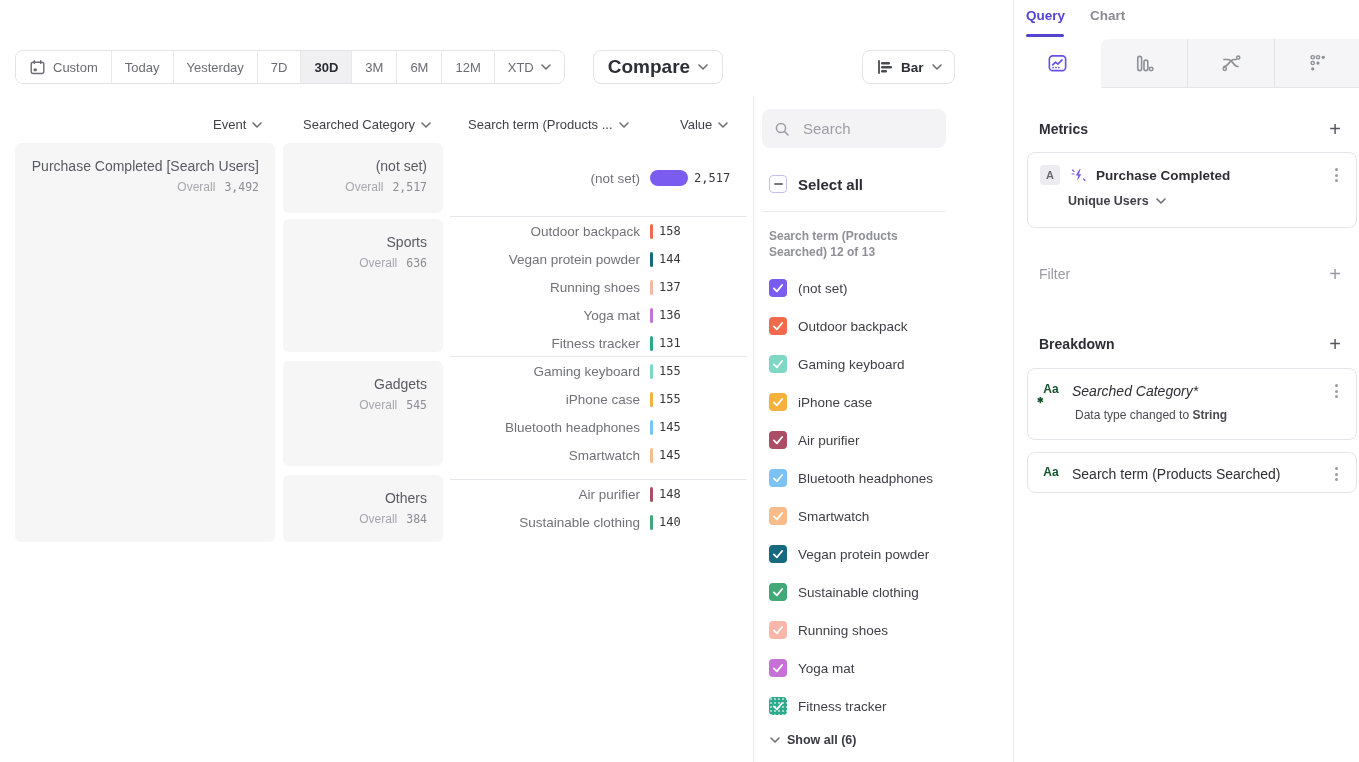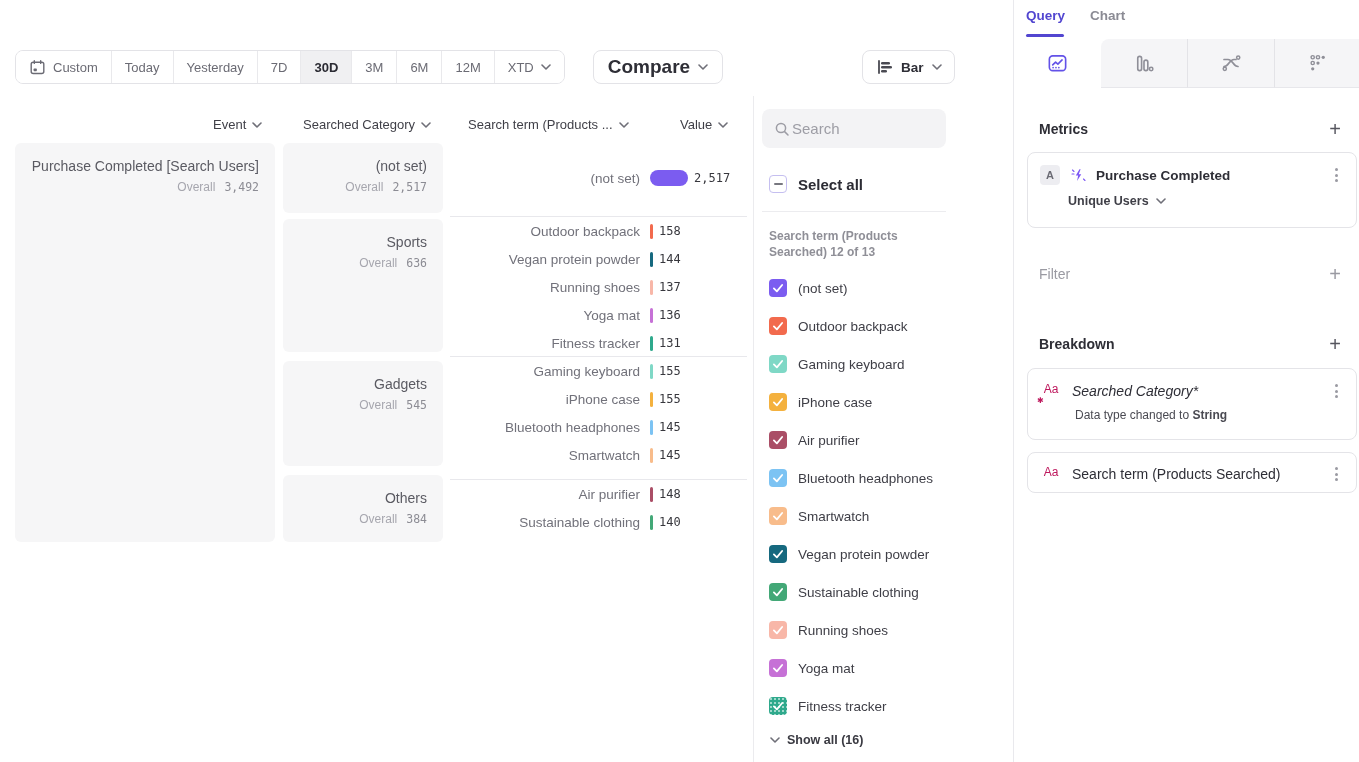--- a/index.html
+++ b/index.html
@@ -30,21 +30,21 @@
   .rows-block { position:absolute; left:450px; width:300px; }
   .chart-row { display:flex; align-items:center; height:28px; }
   .chart-row .row-label { width:190px; text-align:right; font-size:13.5px; color:#71717a; padding-right:0; white-space:nowrap; overflow:hidden; }
   .chart-row .row-bar { margin-left:10px; height:15px; border-radius:1.5px; flex:none; }
   .chart-row .row-bar.big { height:16px; border-radius:8px; }
   .chart-row .row-value { margin-left:6px; font-size:12px; color:#37373d; font-family:"DejaVu Sans Mono", monospace; }
   .hdiv { position:absolute; left:450px; width:297px; height:1px; background:#e8e8ec; }
   .vdiv { position:absolute; left:753px; top:96px; width:1px; height:666px; background:#ebebee; }
 
   
-  .legend-search { position:absolute; left:762px; top:109px; width:184px; height:39px; background:#f3f3f5; border-radius:8px; display:flex; align-items:center; padding:0 12px; gap:2px; }
+  .legend-search { position:absolute; left:762px; top:109px; width:184px; height:39px; background:#f3f3f5; border-radius:8px; display:flex; align-items:center; padding:0 12px; gap:13px; }
   .legend-search input { border:none; outline:none; background:transparent; font-size:15px; color:#3c3c44; width:130px; font-family:inherit; }
   .legend-search input::placeholder { color:#9d9da5; }
   .select-all { position:absolute; left:769px; top:175px; display:flex; align-items:center; gap:11px; cursor:pointer; }
   .select-all .sa-label { font-size:15px; font-weight:bold; color:#2c2c34;text-align:right; }
   .legend-div { position:absolute; left:762px; top:211px; width:184px; height:1px; background:#ececef; }
   .legend-title { position:absolute; left:769px; top:228px; font-size:12px; font-weight:bold; color:#8f8f97; line-height:16px; }
   .cb { width:18px; height:18px; border-radius:4px; display:flex; align-items:center; justify-content:center; flex:none; cursor:pointer; }
   .cb.indeterminate { background:#fff; border:1.5px solid #c5bff0; }
   .cb.indeterminate .dash { width:9px; height:2px; background:#77777f; border-radius:1px; }
   .legend-item { position:absolute; left:769px; display:flex; align-items:center; gap:11px; cursor:pointer; }
@@ -67,21 +67,21 @@
   .qp-section-hdr .sh-title.muted { color:#9a9aa2; font-weight:500; }
   .plus { font-size:20px; font-weight:300; color:#55555e; cursor:pointer; line-height:1; }
   .plus.muted { color:#9a9aa2; }
   .qp-card { position:absolute; left:13px; width:330px; border:1px solid #e4e4e8; border-radius:8px; background:#fff; }
   .card-row { display:flex; align-items:center; gap:10px; padding:0 14px 0 12px; }
   .badge-a { width:20px; height:20px; border-radius:4px; background:#ededf1; color:#6b6b74; font-size:11px; font-weight:bold; display:flex; align-items:center; justify-content:center; flex:none; }
   .metric-name { font-size:13.5px; font-weight:bold; color:#2e2e36; flex:1; }
   .kebab { display:flex; flex-direction:column; gap:2.5px; padding:4px; cursor:pointer; }
   .kebab i { width:3px; height:3px; border-radius:50%; background:#9a9aa2; display:block; }
   .measure-row { display:flex; align-items:center; gap:7px; margin:8px 0 0 40px; font-size:12.5px; font-weight:bold; color:#3f3f47; cursor:pointer; }
-  .aa-icon { position:relative; width:22px; height:18px; color:#be185d; font-size:12px; font-weight:normal; flex:none; text-align:center; }
+  .aa-icon { position:relative; width:22px; height:18px; color:#14532d; font-size:12px; font-weight:bold; flex:none; text-align:center; }
   .aa-icon .star { position:absolute; left:-3px; bottom:-5px; font-size:8px; }
   .bd-label { font-size:14px; color:#2e2e36; flex:1; }
   .bd-label.italic { font-style:italic; font-weight:500; }
   .bd-note { margin:6px 0 0 47px; font-size:12px; color:#4a4a52; }
   .bd-note b { font-weight:bold; }
   svg { display:block; }
 </style>
 </head>
 <body>
 
@@ -412,21 +412,21 @@
           <span class="li-label">Fitness tracker</span>
         </div>
       </div>
 
     <div class="show-all">
       <span class="chev">
           <svg width="10" height="6" viewBox="0 0 10 6">
             <path d="M1 1 L5 5 L9 1" fill="none" stroke="currentColor" stroke-width="1.6" stroke-linecap="round" stroke-linejoin="round"></path>
           </svg>
         </span>
-      <span>Show all (16)</span>
+      <span>Show all (6)</span>
     </div>
   </div>
 
   <div class="query-panel">
 
     <div class="qp-tabs" id="qp-tabs">
         <span class="qp-tab active">Query</span>
         <span class="qp-tab inactive">Chart</span>
       </div>
     <div class="qp-underline"></div>

